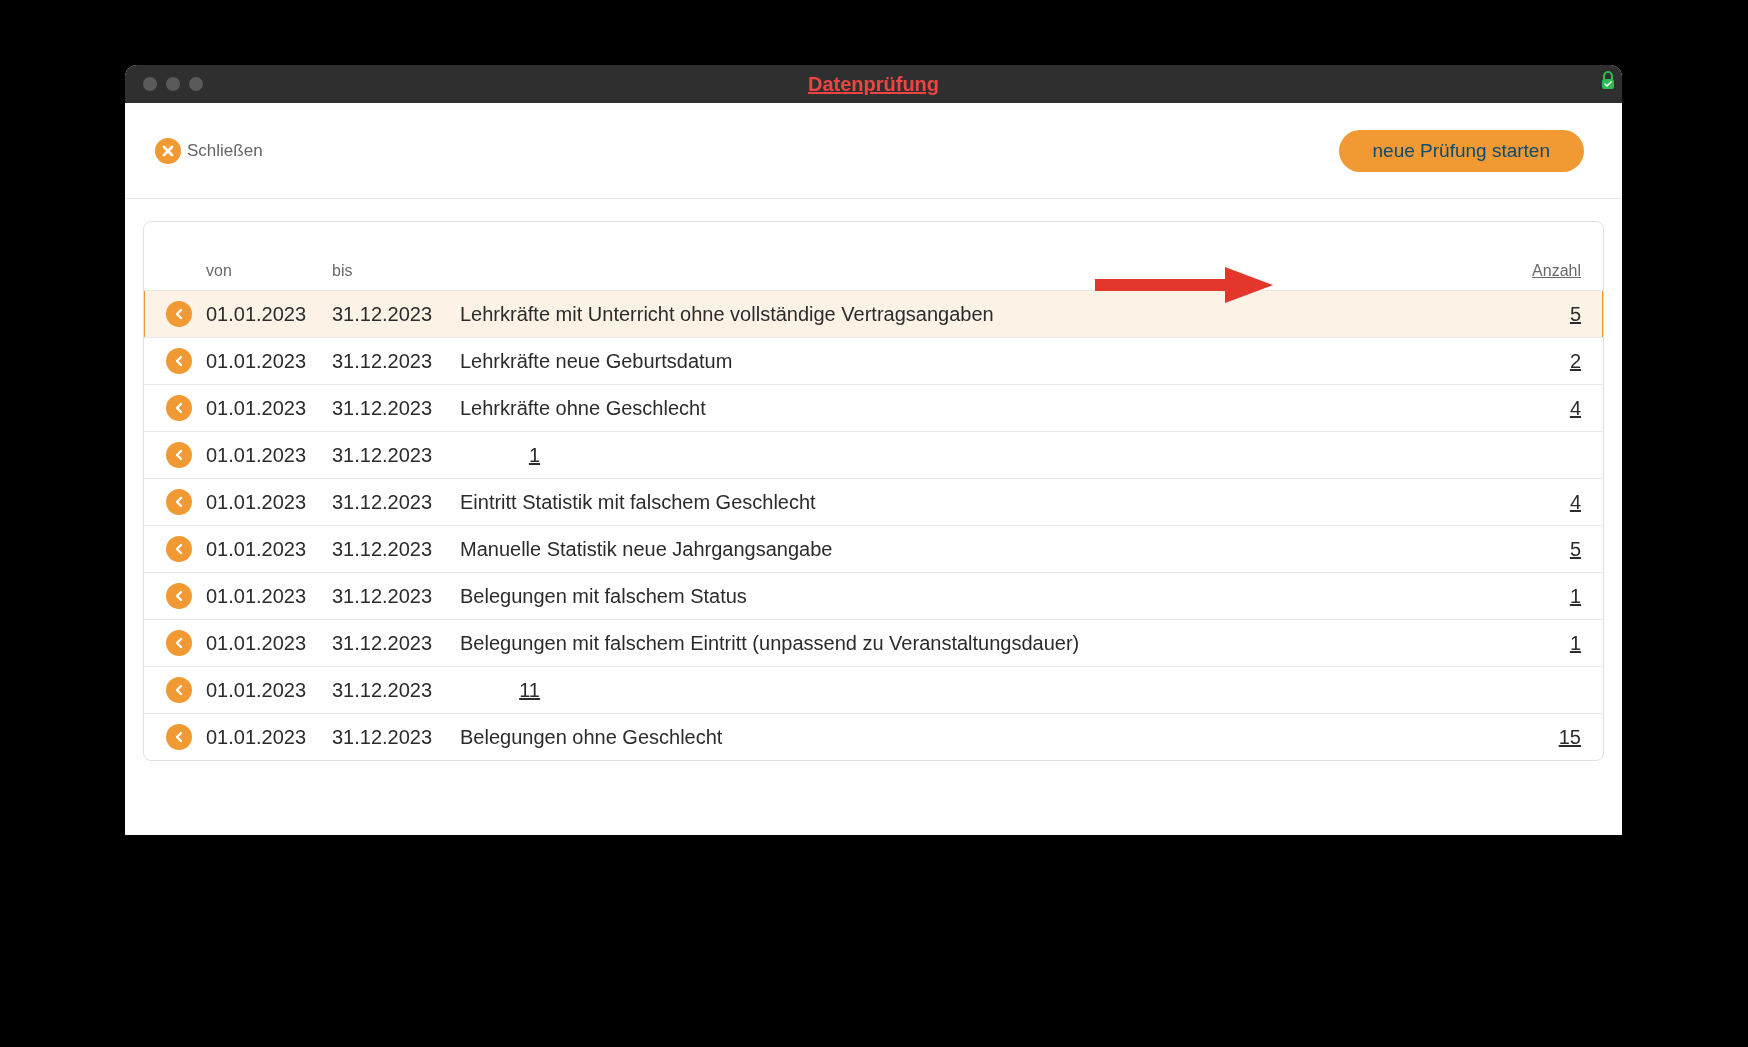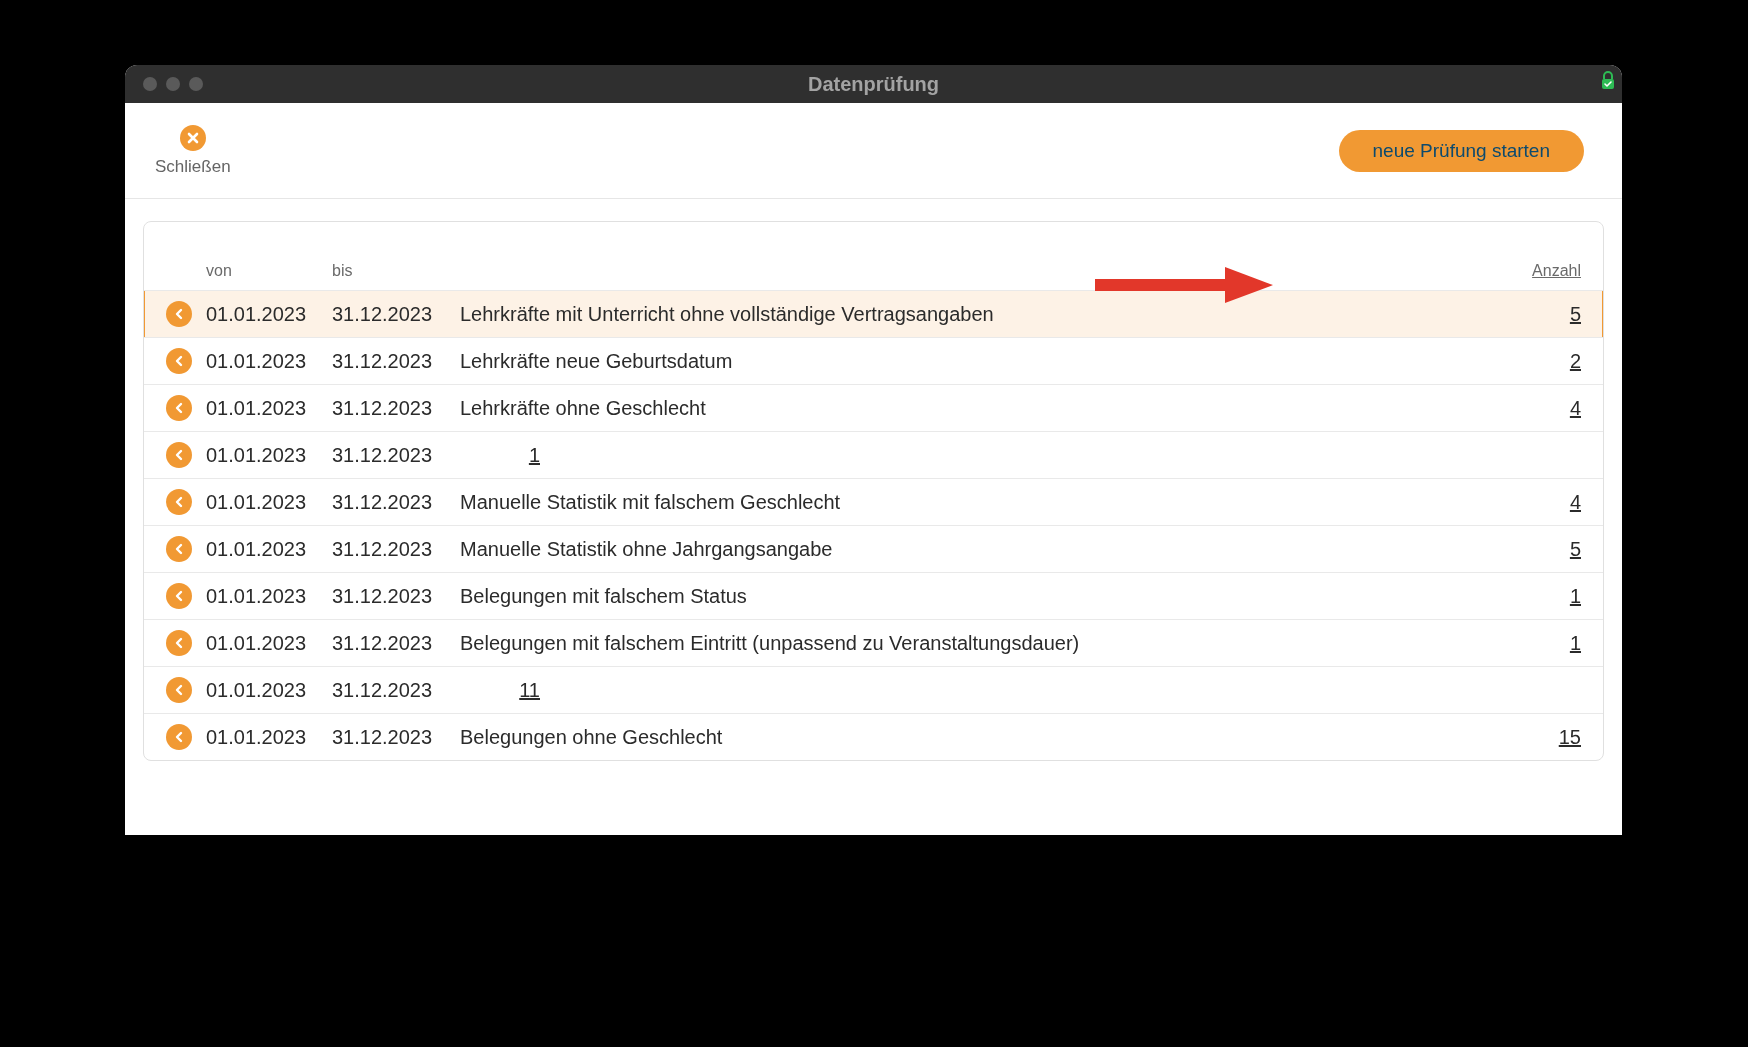--- a/index.html
+++ b/index.html
@@ -42,44 +42,45 @@
       width: 14px;
       height: 14px;
       border-radius: 50%;
       background: #5a5a5a;
     }
     .window-title {
       position: absolute;
       left: 0;
       right: 0;
       text-align: center;
-      color: #a3a3a3;
+      color: #ef4444;
       font-size: 20px;
       font-weight: 600;
       pointer-events: none;
+      text-decoration: underline;
     }
     .lock-badge {
       position: absolute;
       right: 6px;
       top: 6px;
       width: 16px;
       height: 20px;
     }
     .lock-badge svg { width:100%; height:100%; }
     .toolbar {
       height: 96px;
       border-bottom: 1px solid #e6e6e6;
       display: flex;
       align-items: center;
       padding: 0 38px 0 30px;
       justify-content: space-between;
     }
     .close-group {
       display: flex;
-      flex-direction: column;
+      flex-direction: row;
       align-items: center;
       gap: 6px;
       cursor: pointer;
     }
     .circle-icon {
       width: 26px;
       height: 26px;
       border-radius: 50%;
       background: #f19933;
       display: flex;
@@ -265,34 +266,34 @@
           <div class="row">
             <div class="col-icon">
               <span class="arrow-icon">
                 <svg width="14" height="14" viewBox="0 0 14 14">
                   <path d="M9 3 L5 7 L9 11" fill="none" stroke="#fff" stroke-width="2.4" stroke-linecap="round" stroke-linejoin="round"></path>
                 </svg>
               </span>
             </div>
             <div class="col-von">01.01.2023</div>
             <div class="col-bis">31.12.2023</div>
-            <div class="col-desc">Manuelle Statistik mit falschem Geschlecht</div>
+            <div class="col-desc">Eintritt Statistik mit falschem Geschlecht</div>
             <div class="col-cnt">4</div>
           </div>
           <div class="row">
             <div class="col-icon">
               <span class="arrow-icon">
                 <svg width="14" height="14" viewBox="0 0 14 14">
                   <path d="M9 3 L5 7 L9 11" fill="none" stroke="#fff" stroke-width="2.4" stroke-linecap="round" stroke-linejoin="round"></path>
                 </svg>
               </span>
             </div>
             <div class="col-von">01.01.2023</div>
             <div class="col-bis">31.12.2023</div>
-            <div class="col-desc">Manuelle Statistik ohne Jahrgangsangabe</div>
+            <div class="col-desc">Manuelle Statistik neue Jahrgangsangabe</div>
             <div class="col-cnt">5</div>
           </div>
           <div class="row">
             <div class="col-icon">
               <span class="arrow-icon">
                 <svg width="14" height="14" viewBox="0 0 14 14">
                   <path d="M9 3 L5 7 L9 11" fill="none" stroke="#fff" stroke-width="2.4" stroke-linecap="round" stroke-linejoin="round"></path>
                 </svg>
               </span>
             </div>

